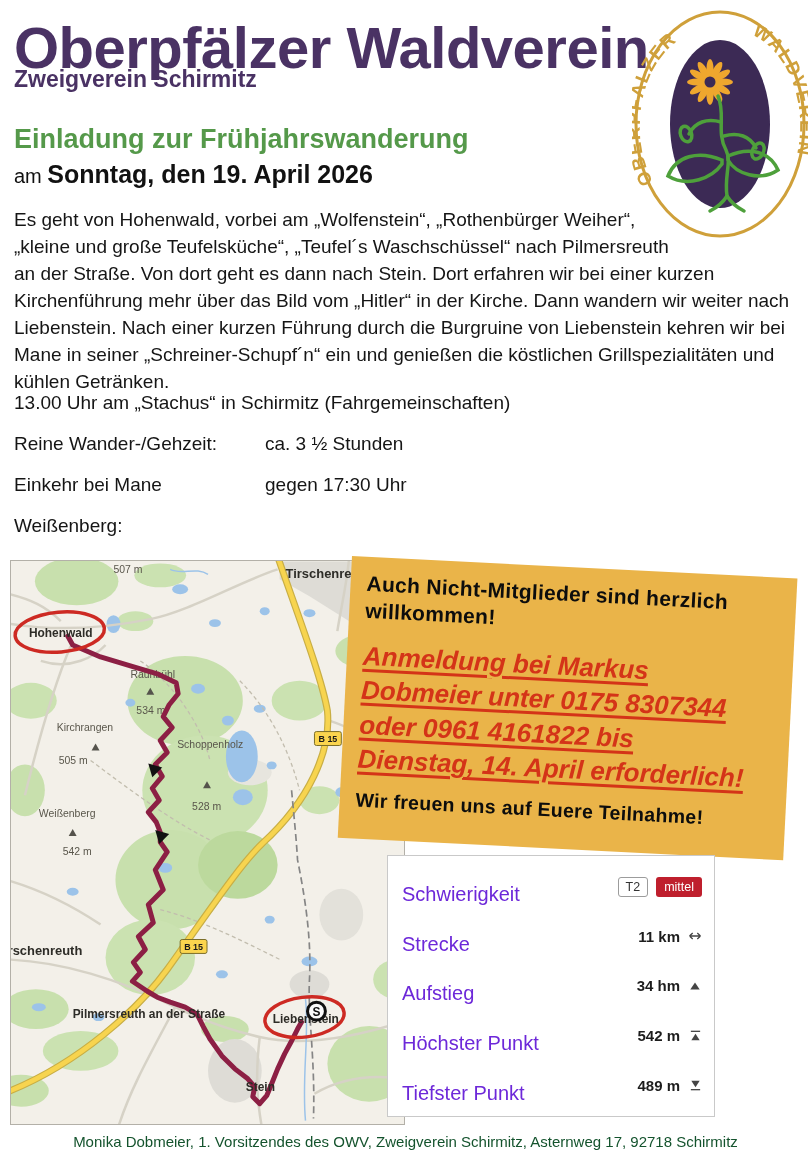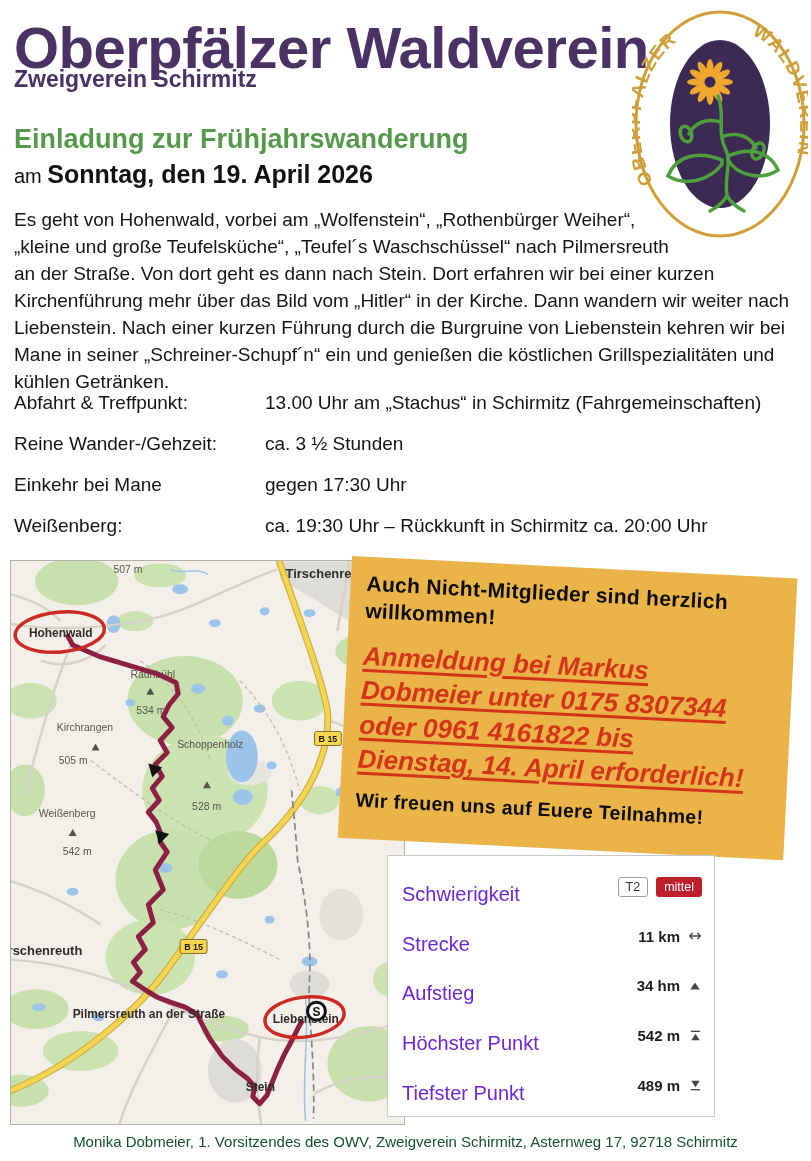--- a/index.html
+++ b/index.html
@@ -108,34 +108,32 @@
   <div class="para">Es geht von Hohenwald, vorbei am „Wolfenstein“, „Rothenbürger Weiher“,
 „kleine und große Teufelsküche“, „Teufel´s Waschschüssel“ nach Pilmersreuth
 an der Straße. Von dort geht es dann nach Stein. Dort erfahren wir bei einer kurzen
 Kirchenführung mehr über das Bild vom „Hitler“ in der Kirche. Dann wandern wir weiter nach
 Liebenstein. Nach einer kurzen Führung durch die Burgruine von Liebenstein kehren wir bei
 Mane in seiner „Schreiner-Schupf´n“ ein und genießen die köstlichen Grillspezialitäten und
 kühlen Getränken.</div>
 
   <div class="details">
     <div class="drow">
-      <div class="dlabel">Abfahrt &amp; Treffpunkt:</div>
       <div class="dvalue">13.00 Uhr am „Stachus“ in Schirmitz (Fahrgemeinschaften)</div>
     </div>
     <div class="drow">
       <div class="dlabel">Reine Wander-/Gehzeit:</div>
       <div class="dvalue">ca. 3 ½ Stunden</div>
     </div>
     <div class="drow">
       <div class="dlabel">Einkehr bei Mane</div>
       <div class="dvalue">gegen 17:30 Uhr</div>
     </div>
     <div class="drow">
       <div class="dlabel">Weißenberg:</div>
-      <div class="dvalue">ca. 19:30 Uhr – Rückkunft in Schirmitz ca. 20:00 Uhr</div>
     </div>
   </div>
 
   <div class="mapwrap">
     <svg width="393" height="563" viewBox="0 0 395 565">
       <rect x="0" y="0" width="395" height="565" fill="#f3f0e9"></rect>
 
       <g stroke="none">
         <ellipse cx="66" cy="20" rx="42" ry="24" fill="#c8e0ad"></ellipse>
         <ellipse cx="150" cy="14" rx="26" ry="12" fill="#cbe2b1"></ellipse>

